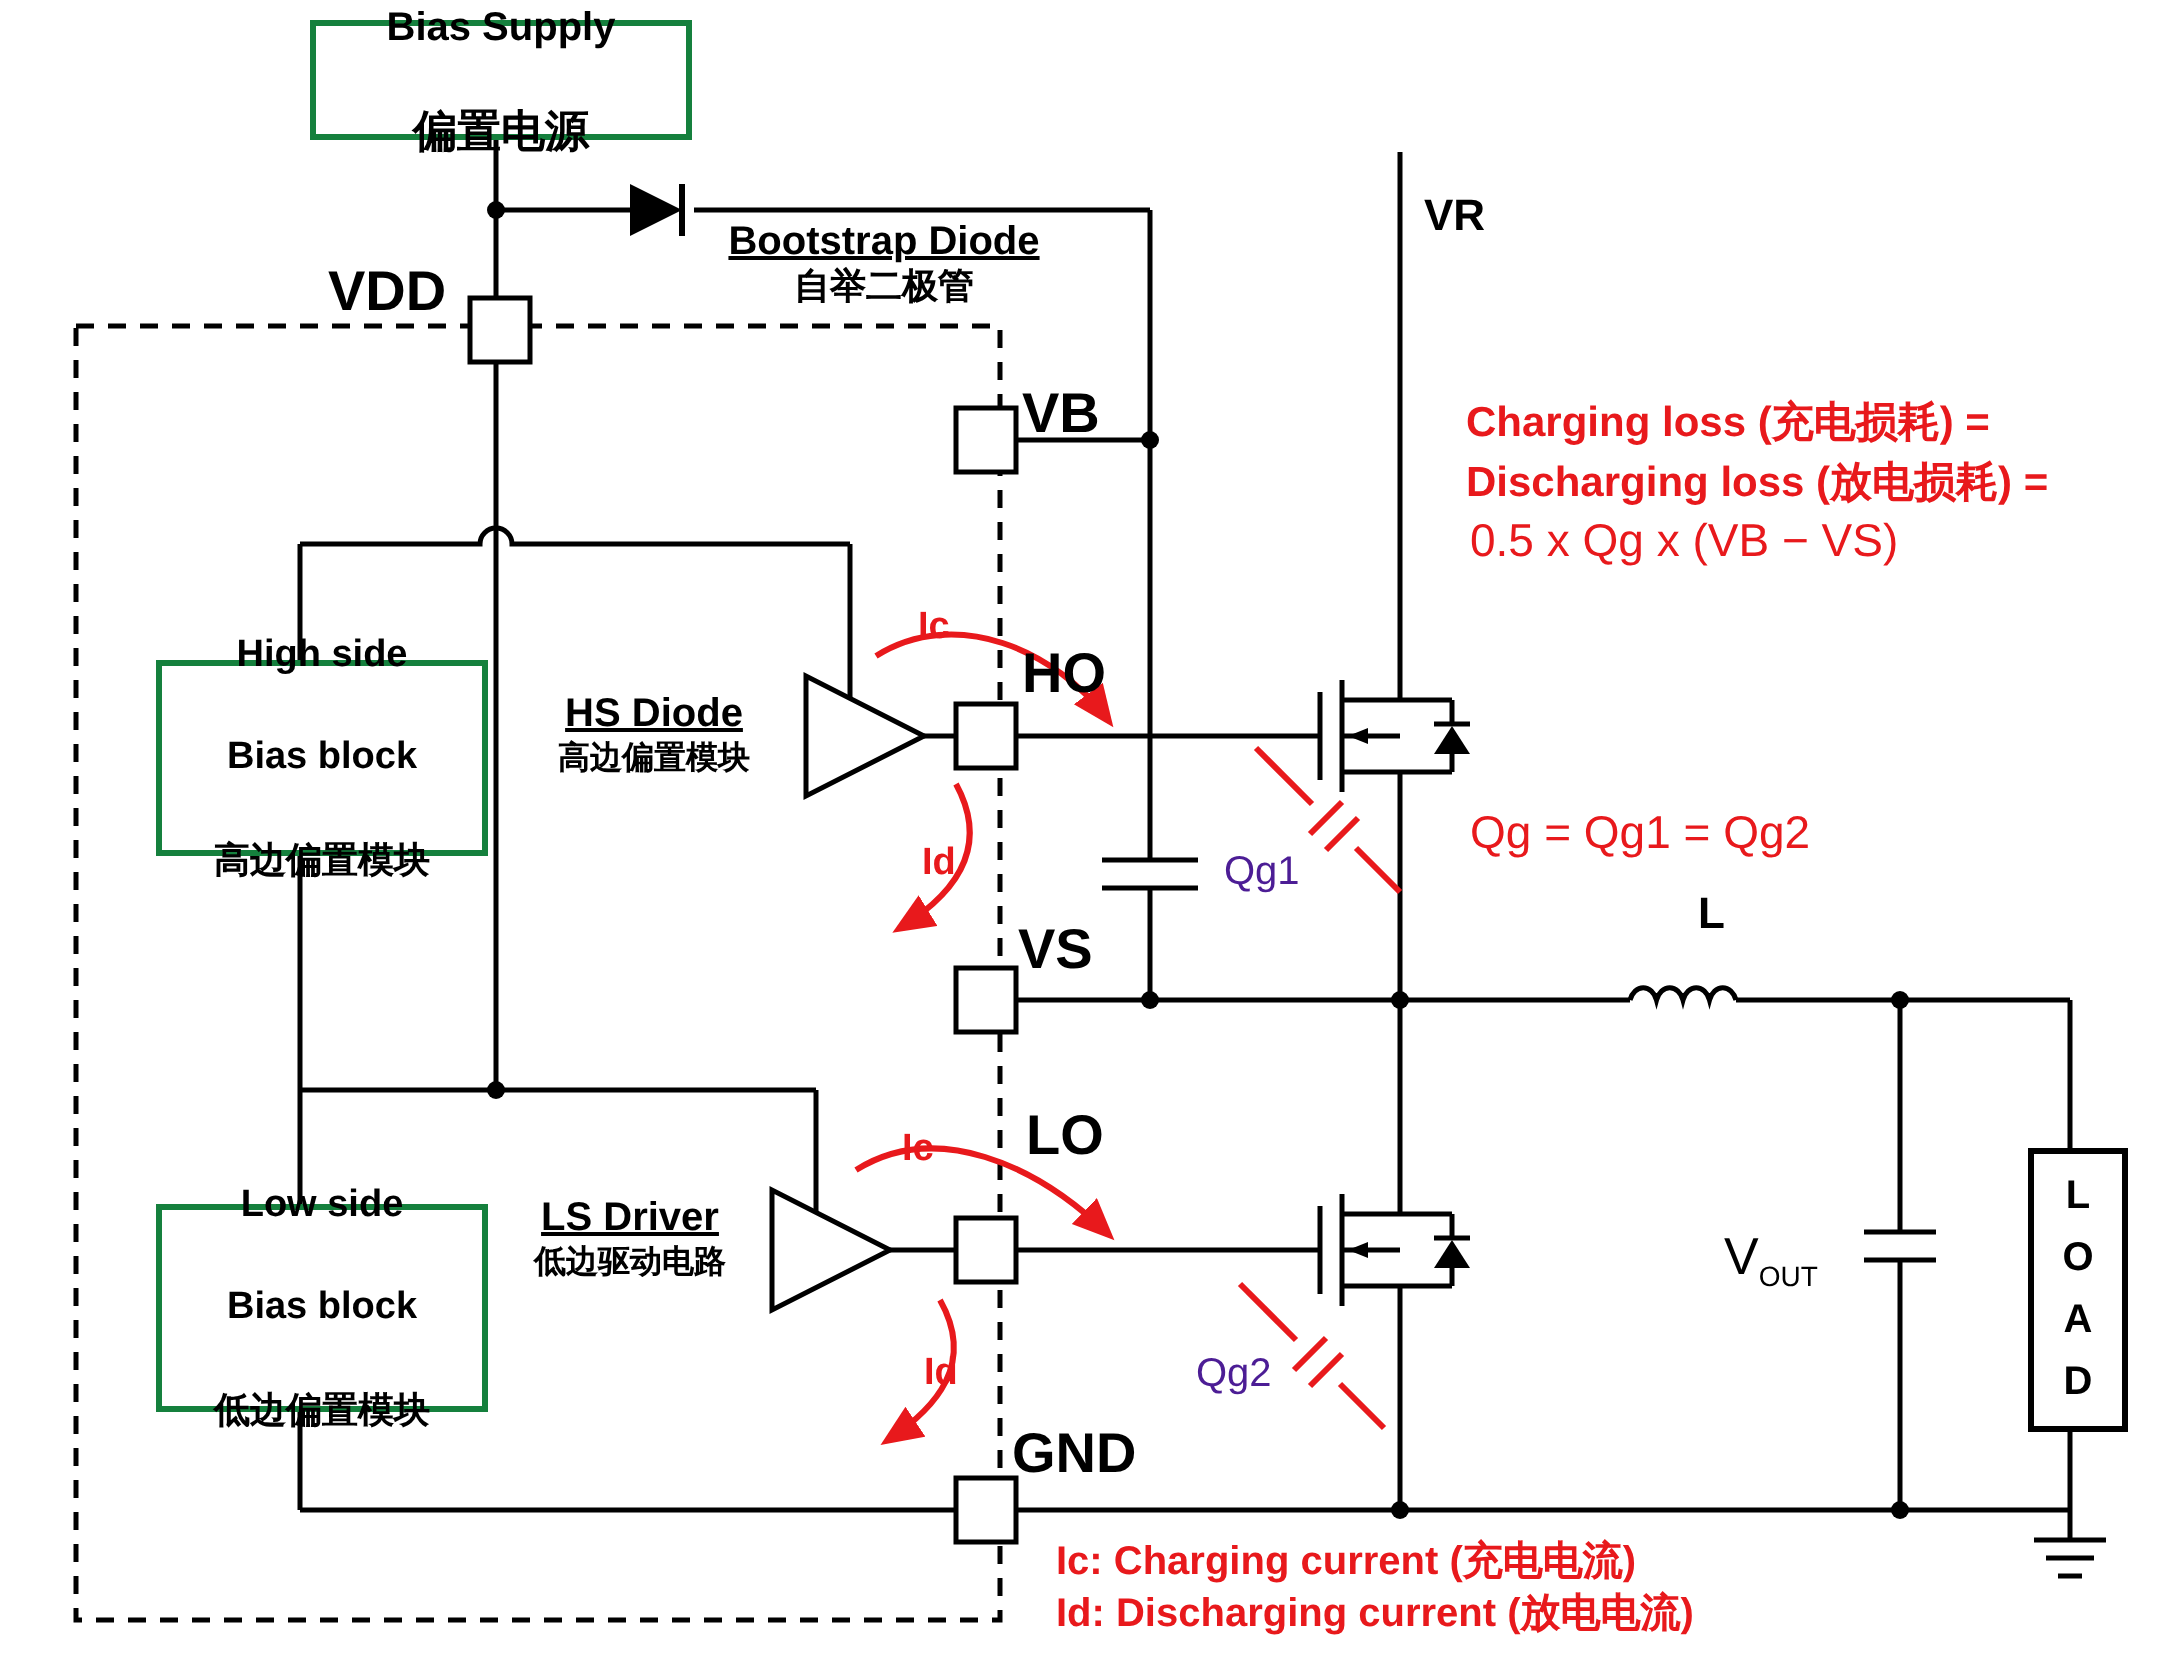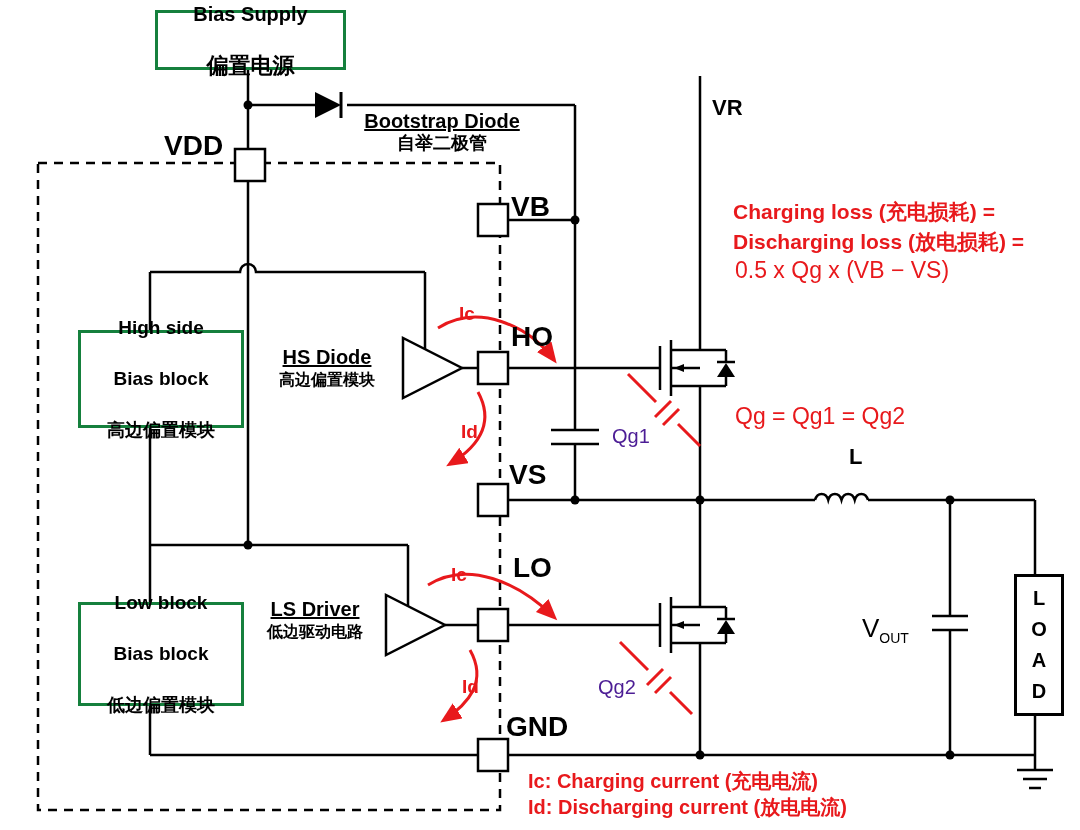--- a/index.html
+++ b/index.html
@@ -196,21 +196,21 @@
   <div class="abs pinlbl" style="left:506px;top:711px;">GND</div>
   <div class="abs netlbl" style="left:712px;top:95px;">VR</div>
   <div class="abs netlbl" style="left:849px;top:444px;">L</div>
 
   <div class="box" style="left:78px;top:330px;width:160px;height:92px;">
     <span class="l1" style="font-size:19px;line-height:23px;">High side</span>
     <span class="l1" style="font-size:19px;line-height:23px;">Bias block</span>
     <span class="l2" style="font-size:18px;line-height:24px;">高边偏置模块</span>
   </div>
   <div class="box" style="left:78px;top:602px;width:160px;height:98px;">
-    <span class="l1" style="font-size:19px;line-height:23px;">Low block</span>
+    <span class="l1" style="font-size:19px;line-height:23px;">Low side</span>
     <span class="l1" style="font-size:19px;line-height:23px;">Bias block</span>
     <span class="l2" style="font-size:18px;line-height:24px;">低边偏置模块</span>
   </div>
 
   <div class="drv" style="left:262px;top:346px;width:130px;">
     <div class="l1">HS Diode</div>
     <div class="l2">高边偏置模块</div>
   </div>
   <div class="drv" style="left:250px;top:598px;width:130px;">
     <div class="l1">LS Driver</div>

